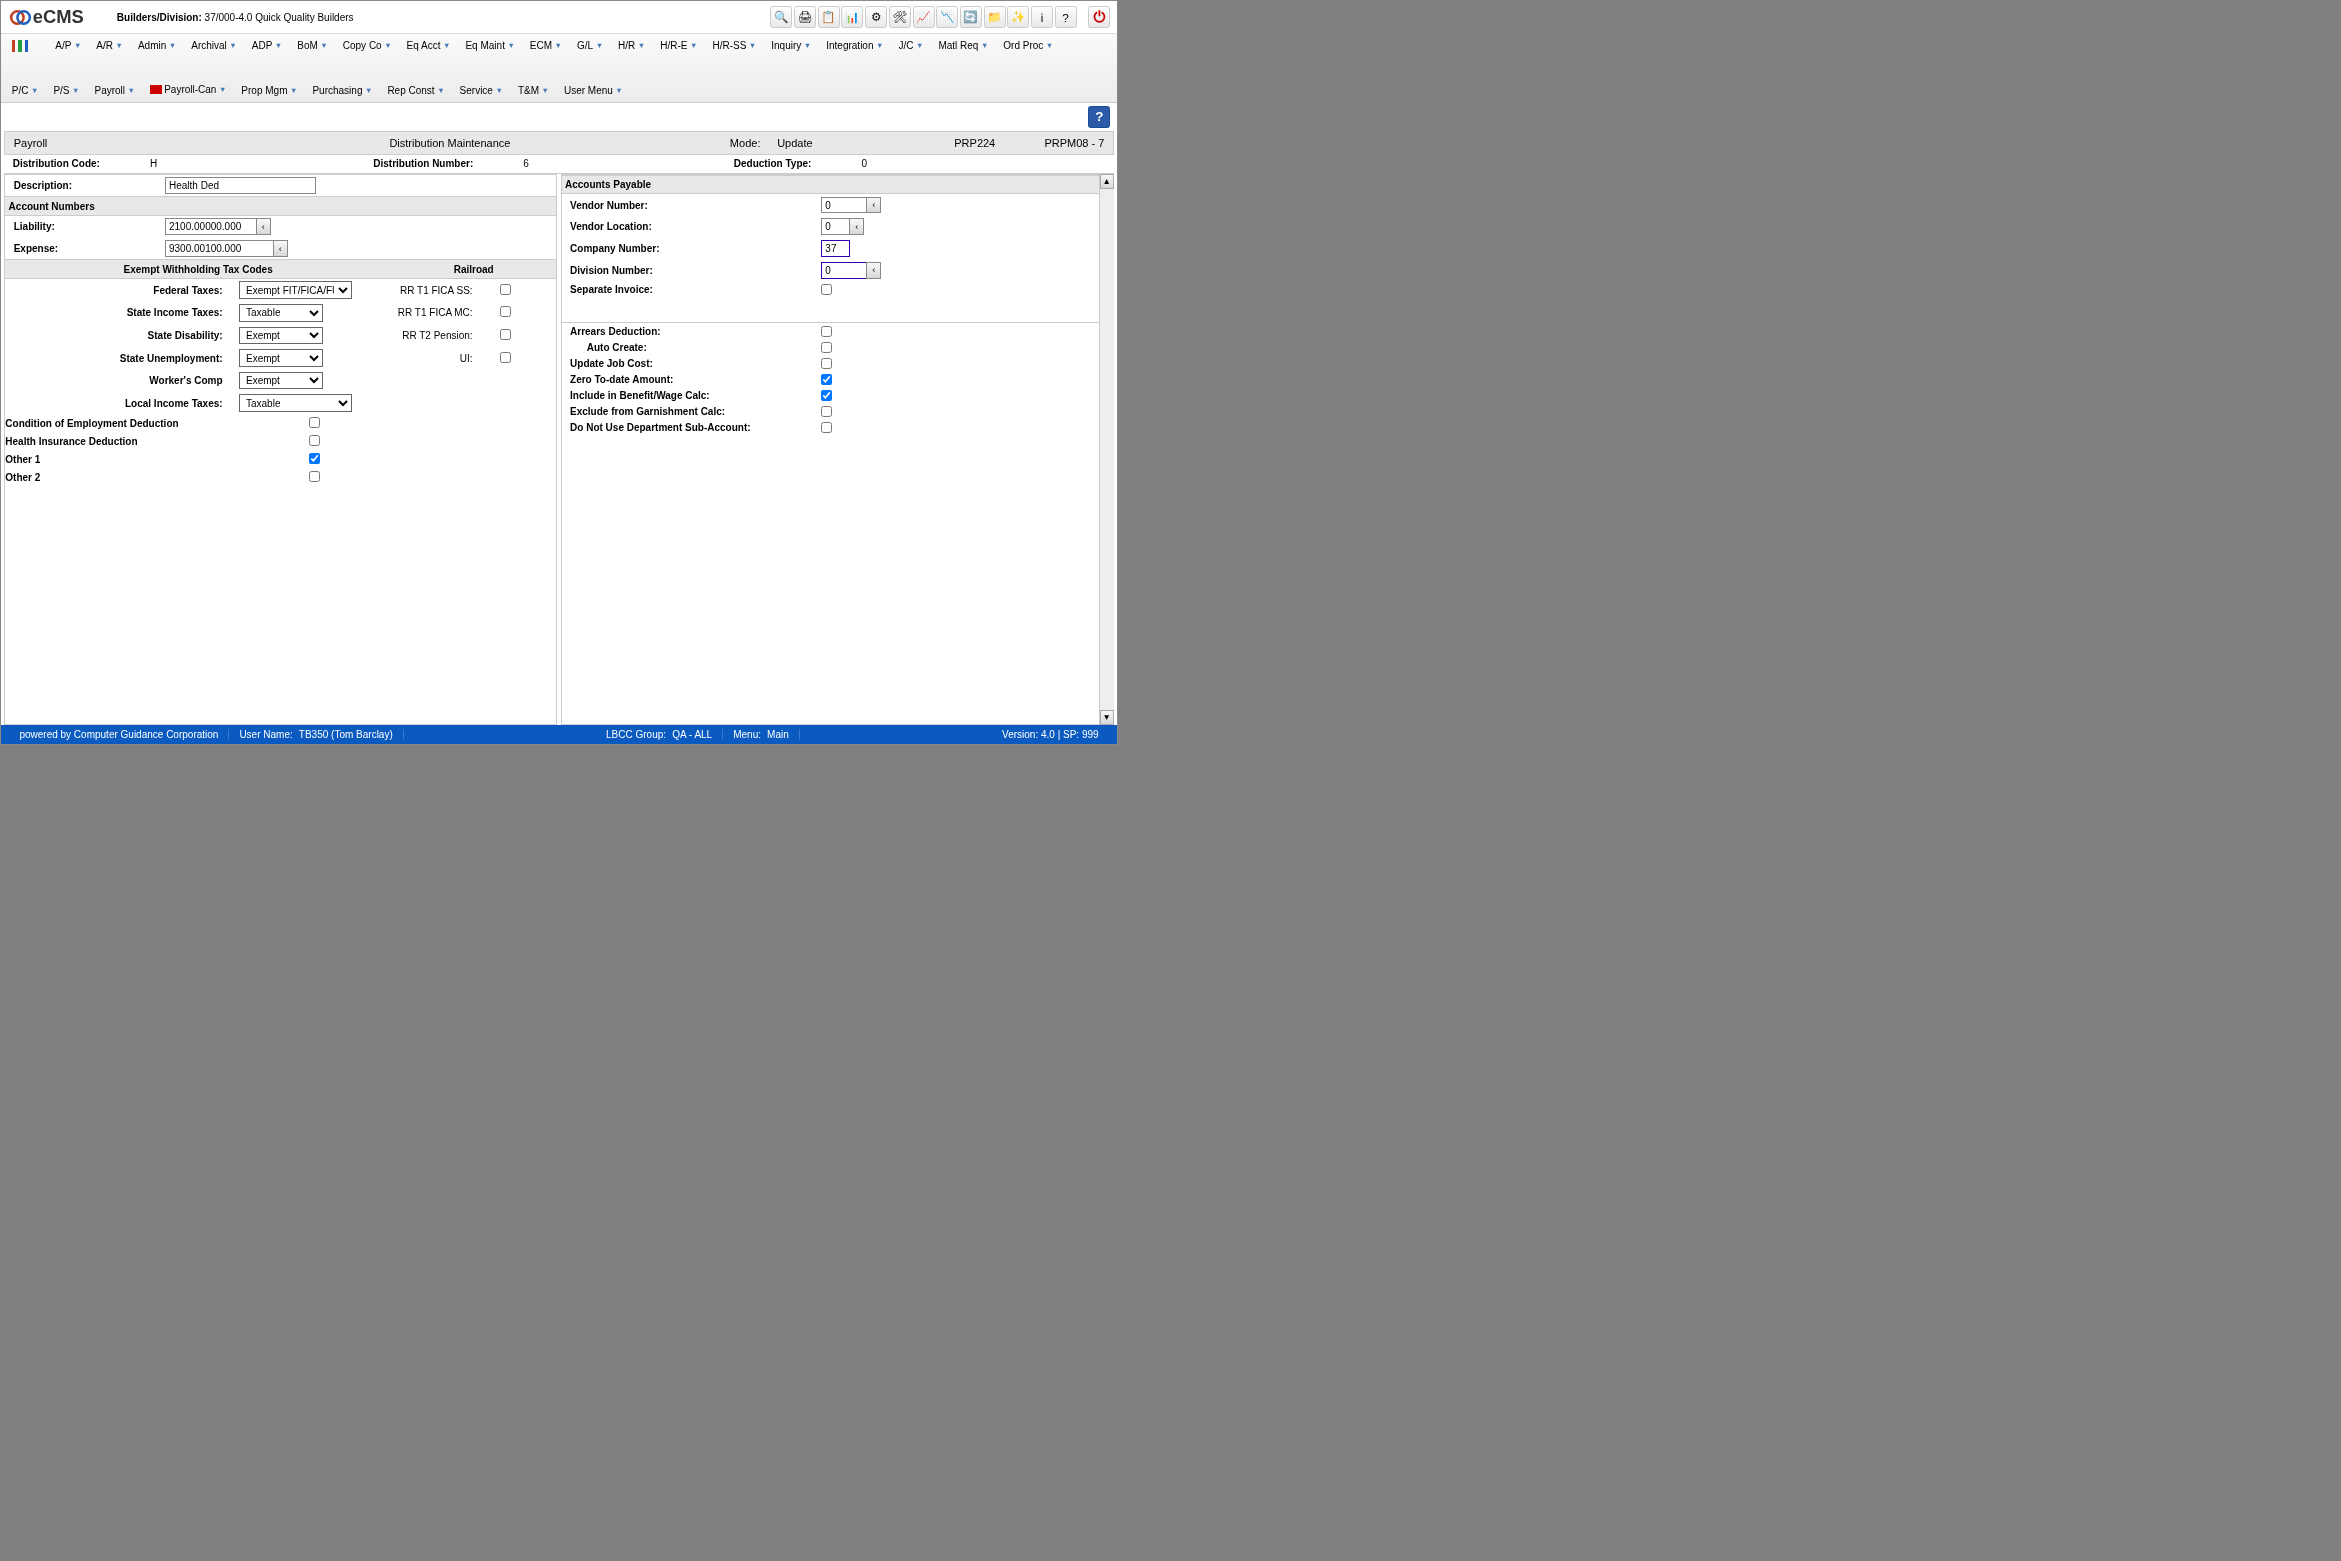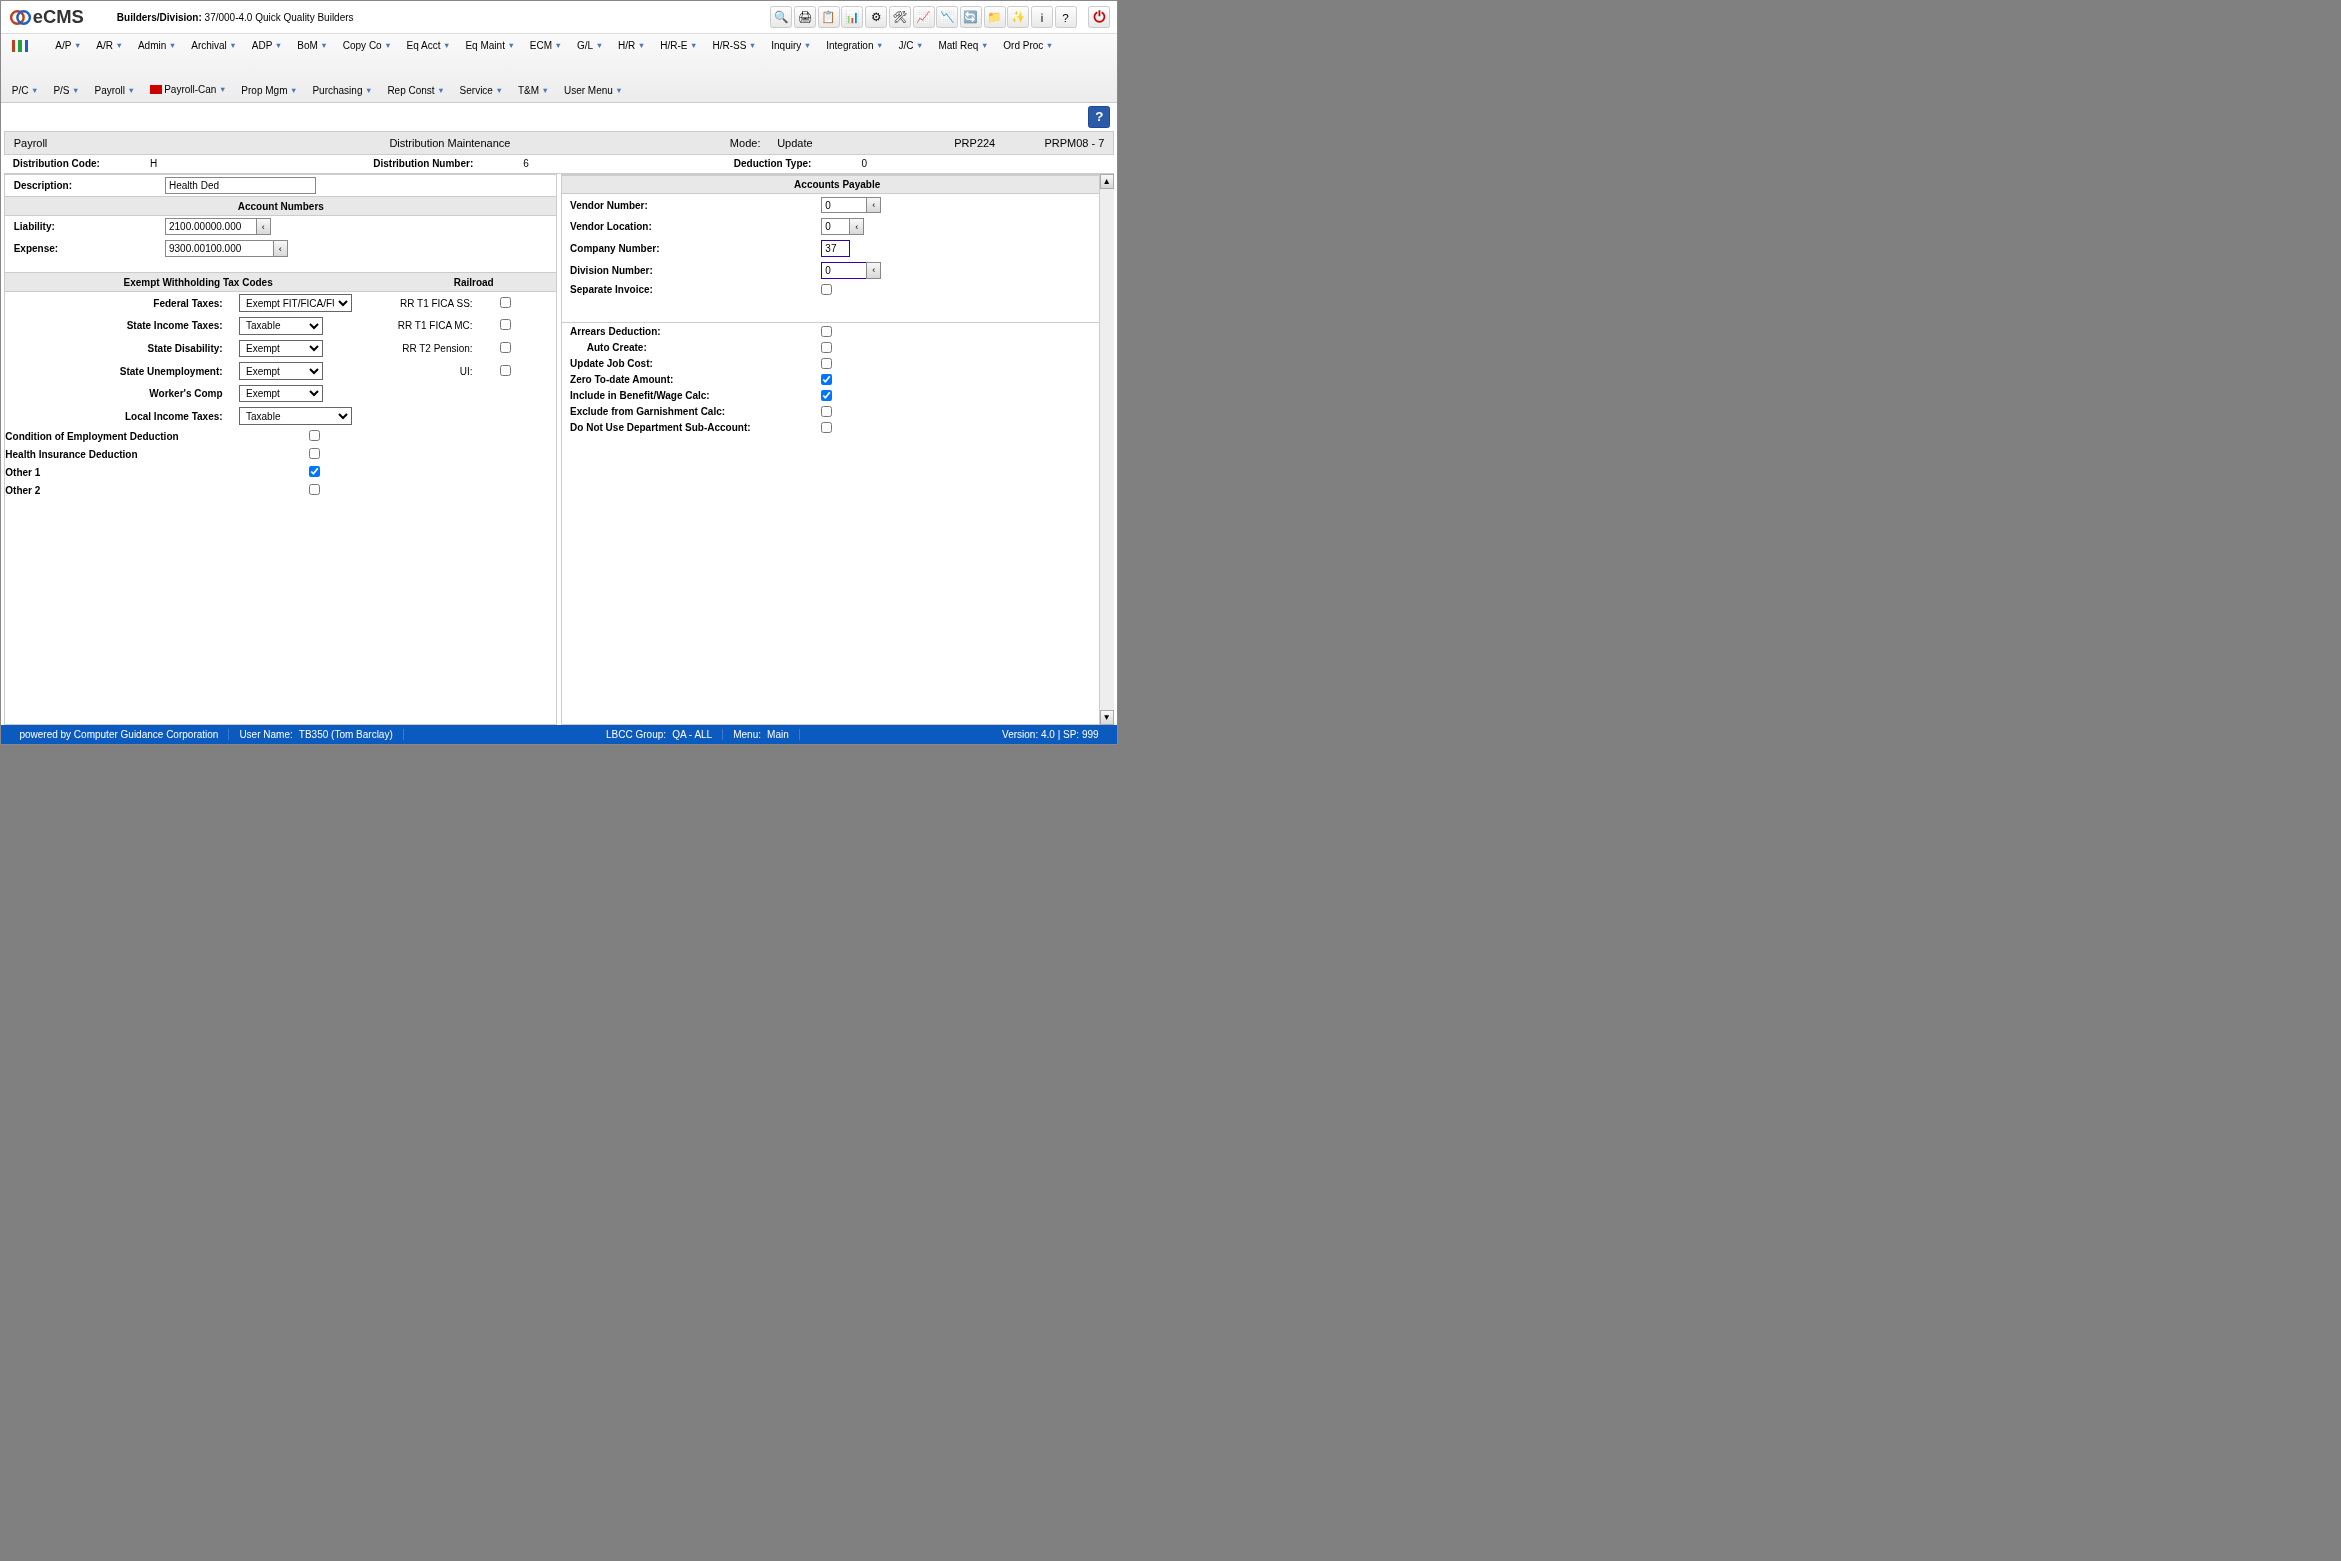--- a/index.html
+++ b/index.html
@@ -25,28 +25,28 @@
 .tb-center { width: 30%; text-align: center; }
 .tb-mode { width: 15%; text-align: right; padding-right: 16.7px; }
 .tb-update { width: 10%; }
 .tb-code1 { width: 10%; text-align: right; }
 .tb-code2 { width: 10%; text-align: right; }
 .headerrow { display: flex; padding: 3.3px 8.4px; font-size: 10px; border-bottom: 0.8px solid #ccc; margin: 0 3.3px; }
 .hr-item { display: flex; gap: 50px; }
 .hr-label { font-weight: bold; }
 .main { display: flex; flex: 1; margin: 0 3.3px; gap: 3.3px; overflow: hidden; position: relative; }
 .panel { flex: 1; border: 0.8px solid #ccc; padding: 0; display: flex; flex-direction: column; overflow: auto; }
-.section-header { background: #e8e8e8; padding: 3.3px; text-align: center; font-weight: bold; font-size: 10px; border-bottom: 0.8px solid #ccc; border-top: 0.8px solid #ccc; }
+.section-header { background: #e8e8e8; padding: 3.3px; text-align: left; font-weight: bold; font-size: 10px; border-bottom: 0.8px solid #ccc; border-top: 0.8px solid #ccc; }
 .field-row { display: flex; align-items: center; padding: 2.5px 8.4px; font-size: 10px; }
 .fr-label { width: 151px; font-weight: bold; }
 input[type="text"] { border: 0.8px solid #888; padding: 1.7px 3.3px; font-size: 10px; height: 16.7px; font-family: Arial; }
 .lookup-btn { width: 15px; height: 16.7px; border: 0.8px solid #888; background: linear-gradient(#f8f8f8,#d8d8d8); cursor: pointer; font-size: 9.2px; display: inline-flex; align-items: center; justify-content: center; margin-left: -0.8px; }
 select { border: 0.8px solid #666; padding: 0.8px 1.7px; font-size: 10px; height: 17.6px; background: #fff; font-family: Arial; }
 .sub-header-row { display: flex; }
-.sub-header-row > div { text-align: center; font-weight: bold; background: #e8e8e8; padding: 3.3px; font-size: 10px; border-bottom: 0.8px solid #ccc; border-top: 0.8px solid #ccc; margin-top: 13px; }
+.sub-header-row > div { text-align: center; font-weight: bold; background: #e8e8e8; padding: 3.3px; font-size: 10px; border-bottom: 0.8px solid #ccc; border-top: 0.8px solid #ccc; }
 .tax-row { display: flex; align-items: center; padding: 2.5px 0; font-size: 10px; }
 .tax-label { width: 234px; text-align: right; padding-right: 16.7px; font-weight: bold; }
 .tax-select { width: 125px; }
 .rr-label { width: 125px; text-align: right; padding-right: 16.7px; font-weight: normal; }
 .rr-check { width: 33px; text-align: center; }
 .cb-row { display: flex; align-items: center; padding: 2.5px 0; font-size: 10px; }
 .cb-label { width: 293px; text-align: left; font-weight: bold; }
 .cb-check { width: 33px; text-align: center; }
 .right-cb-row { display: flex; align-items: center; padding: 2.5px 8.4px; font-size: 10px; }
 .right-cb-label { width: 251px; font-weight: bold; }

